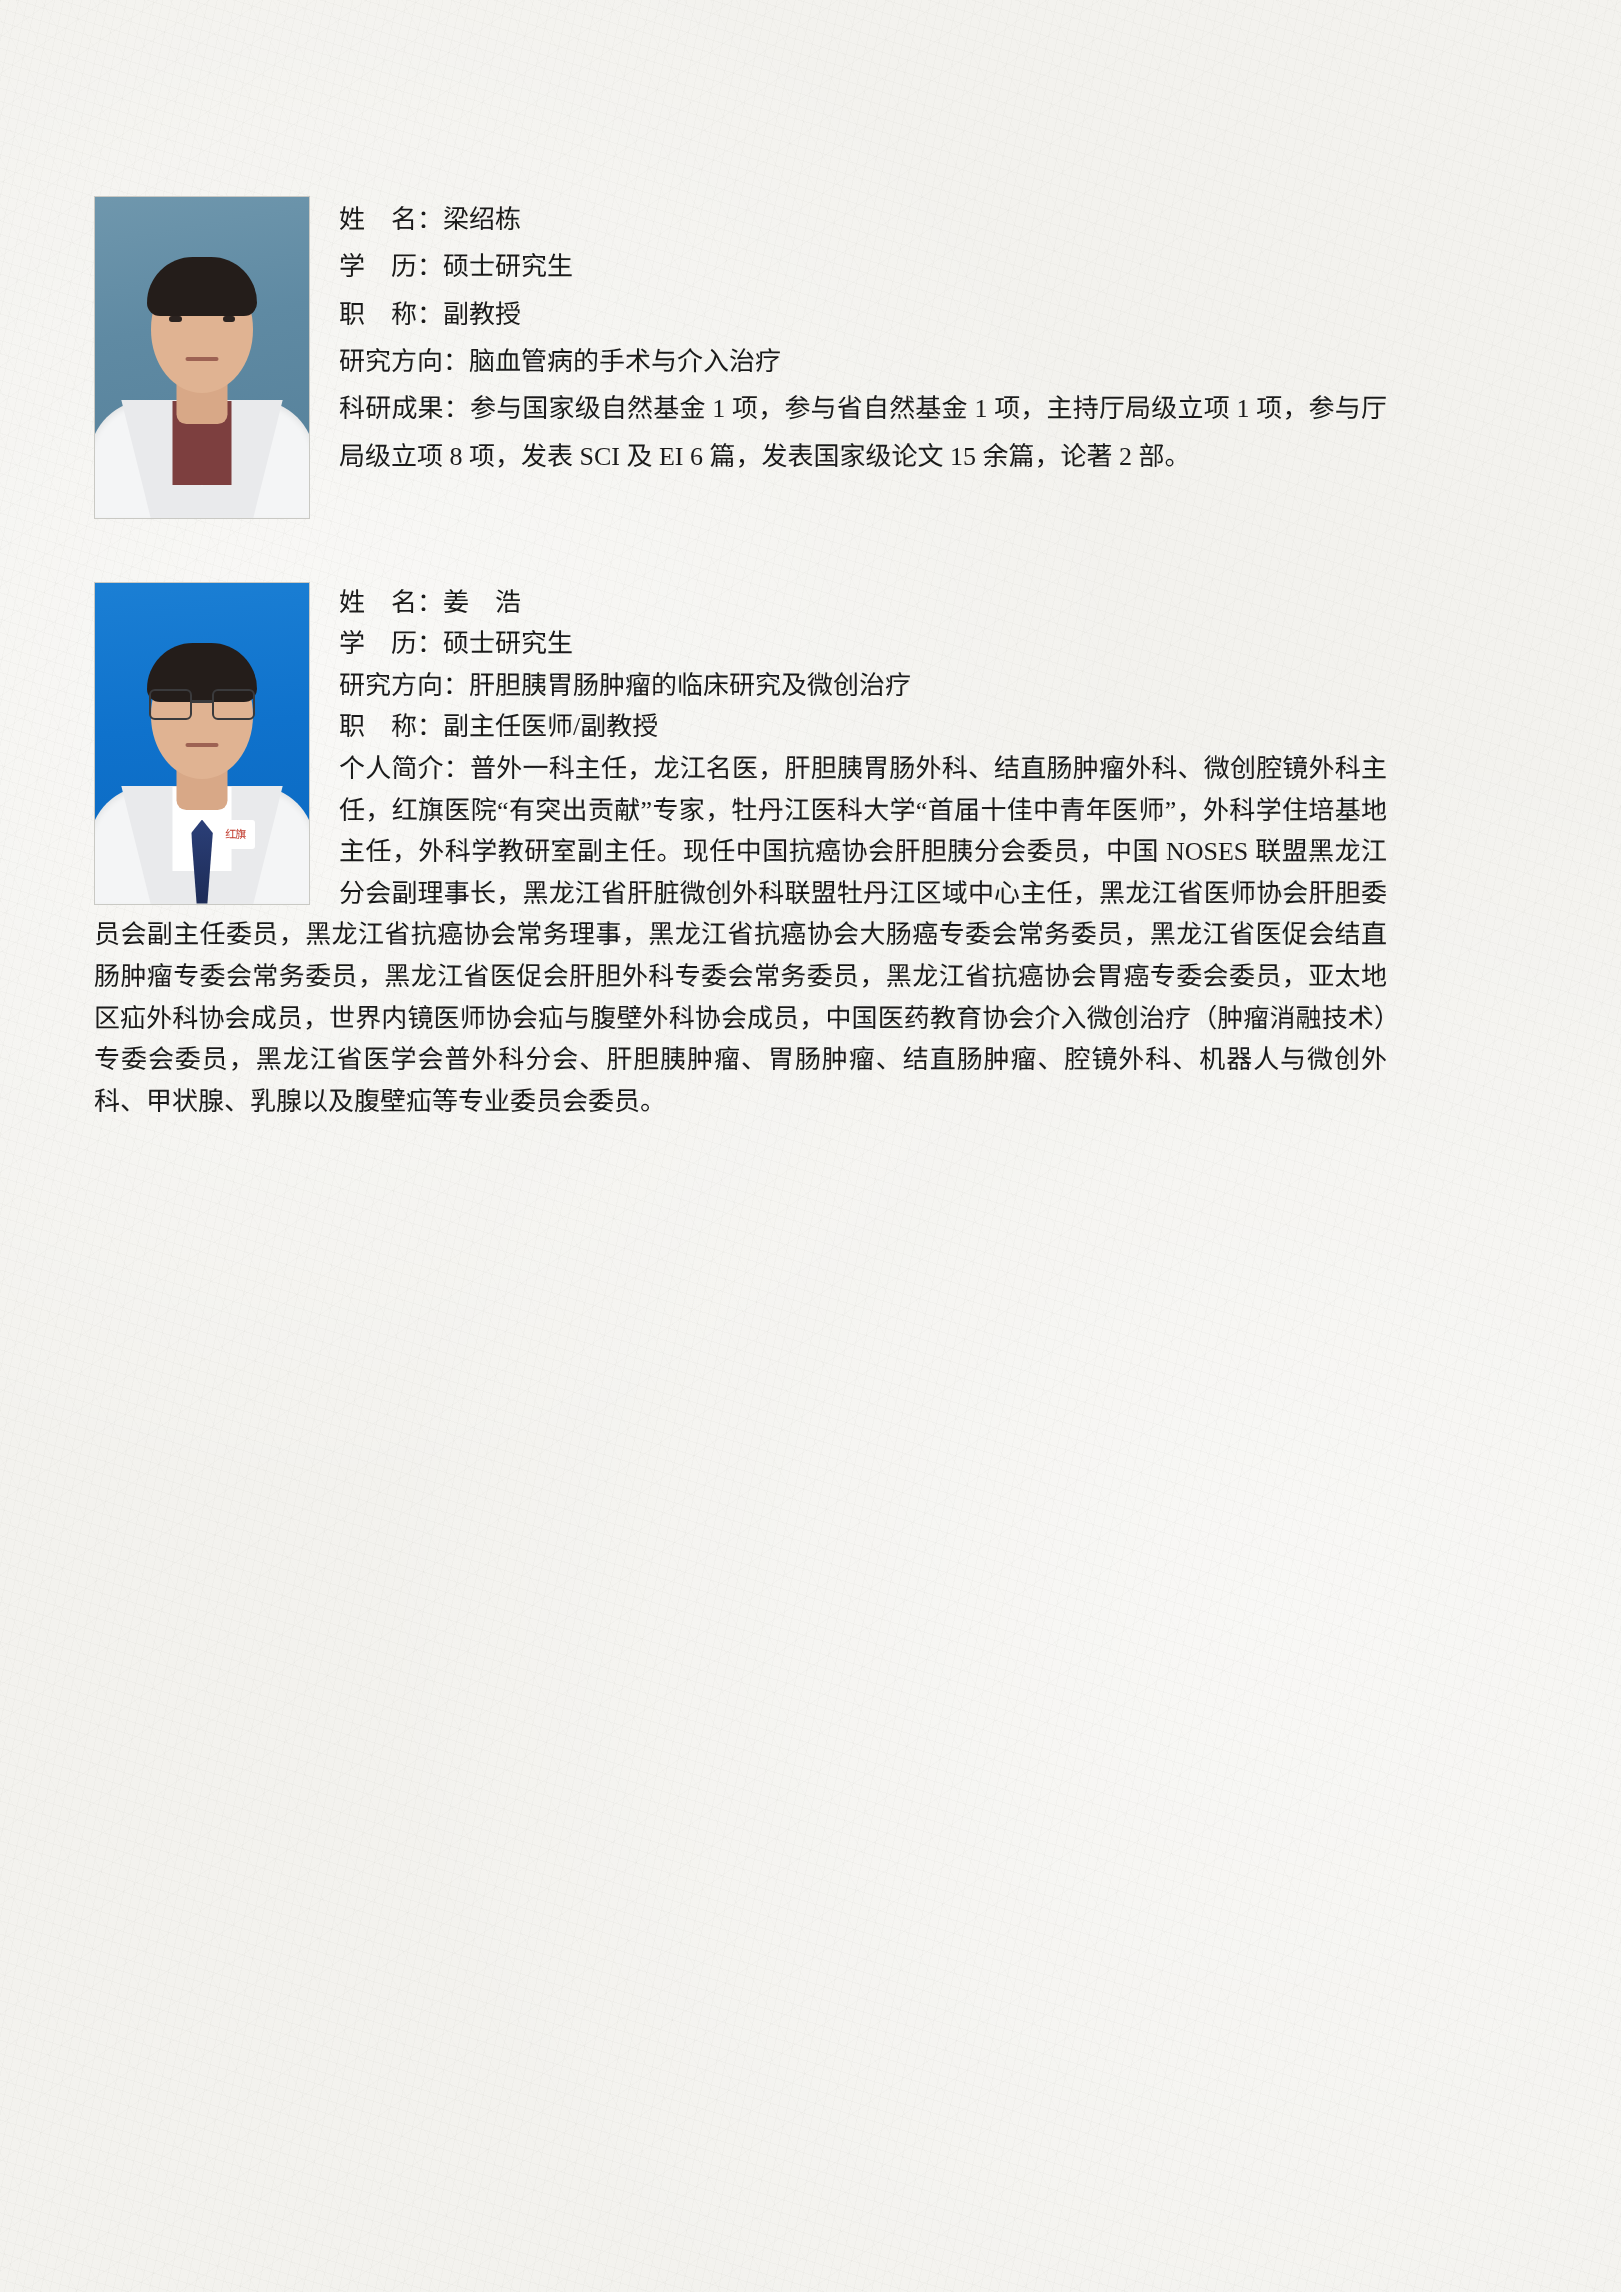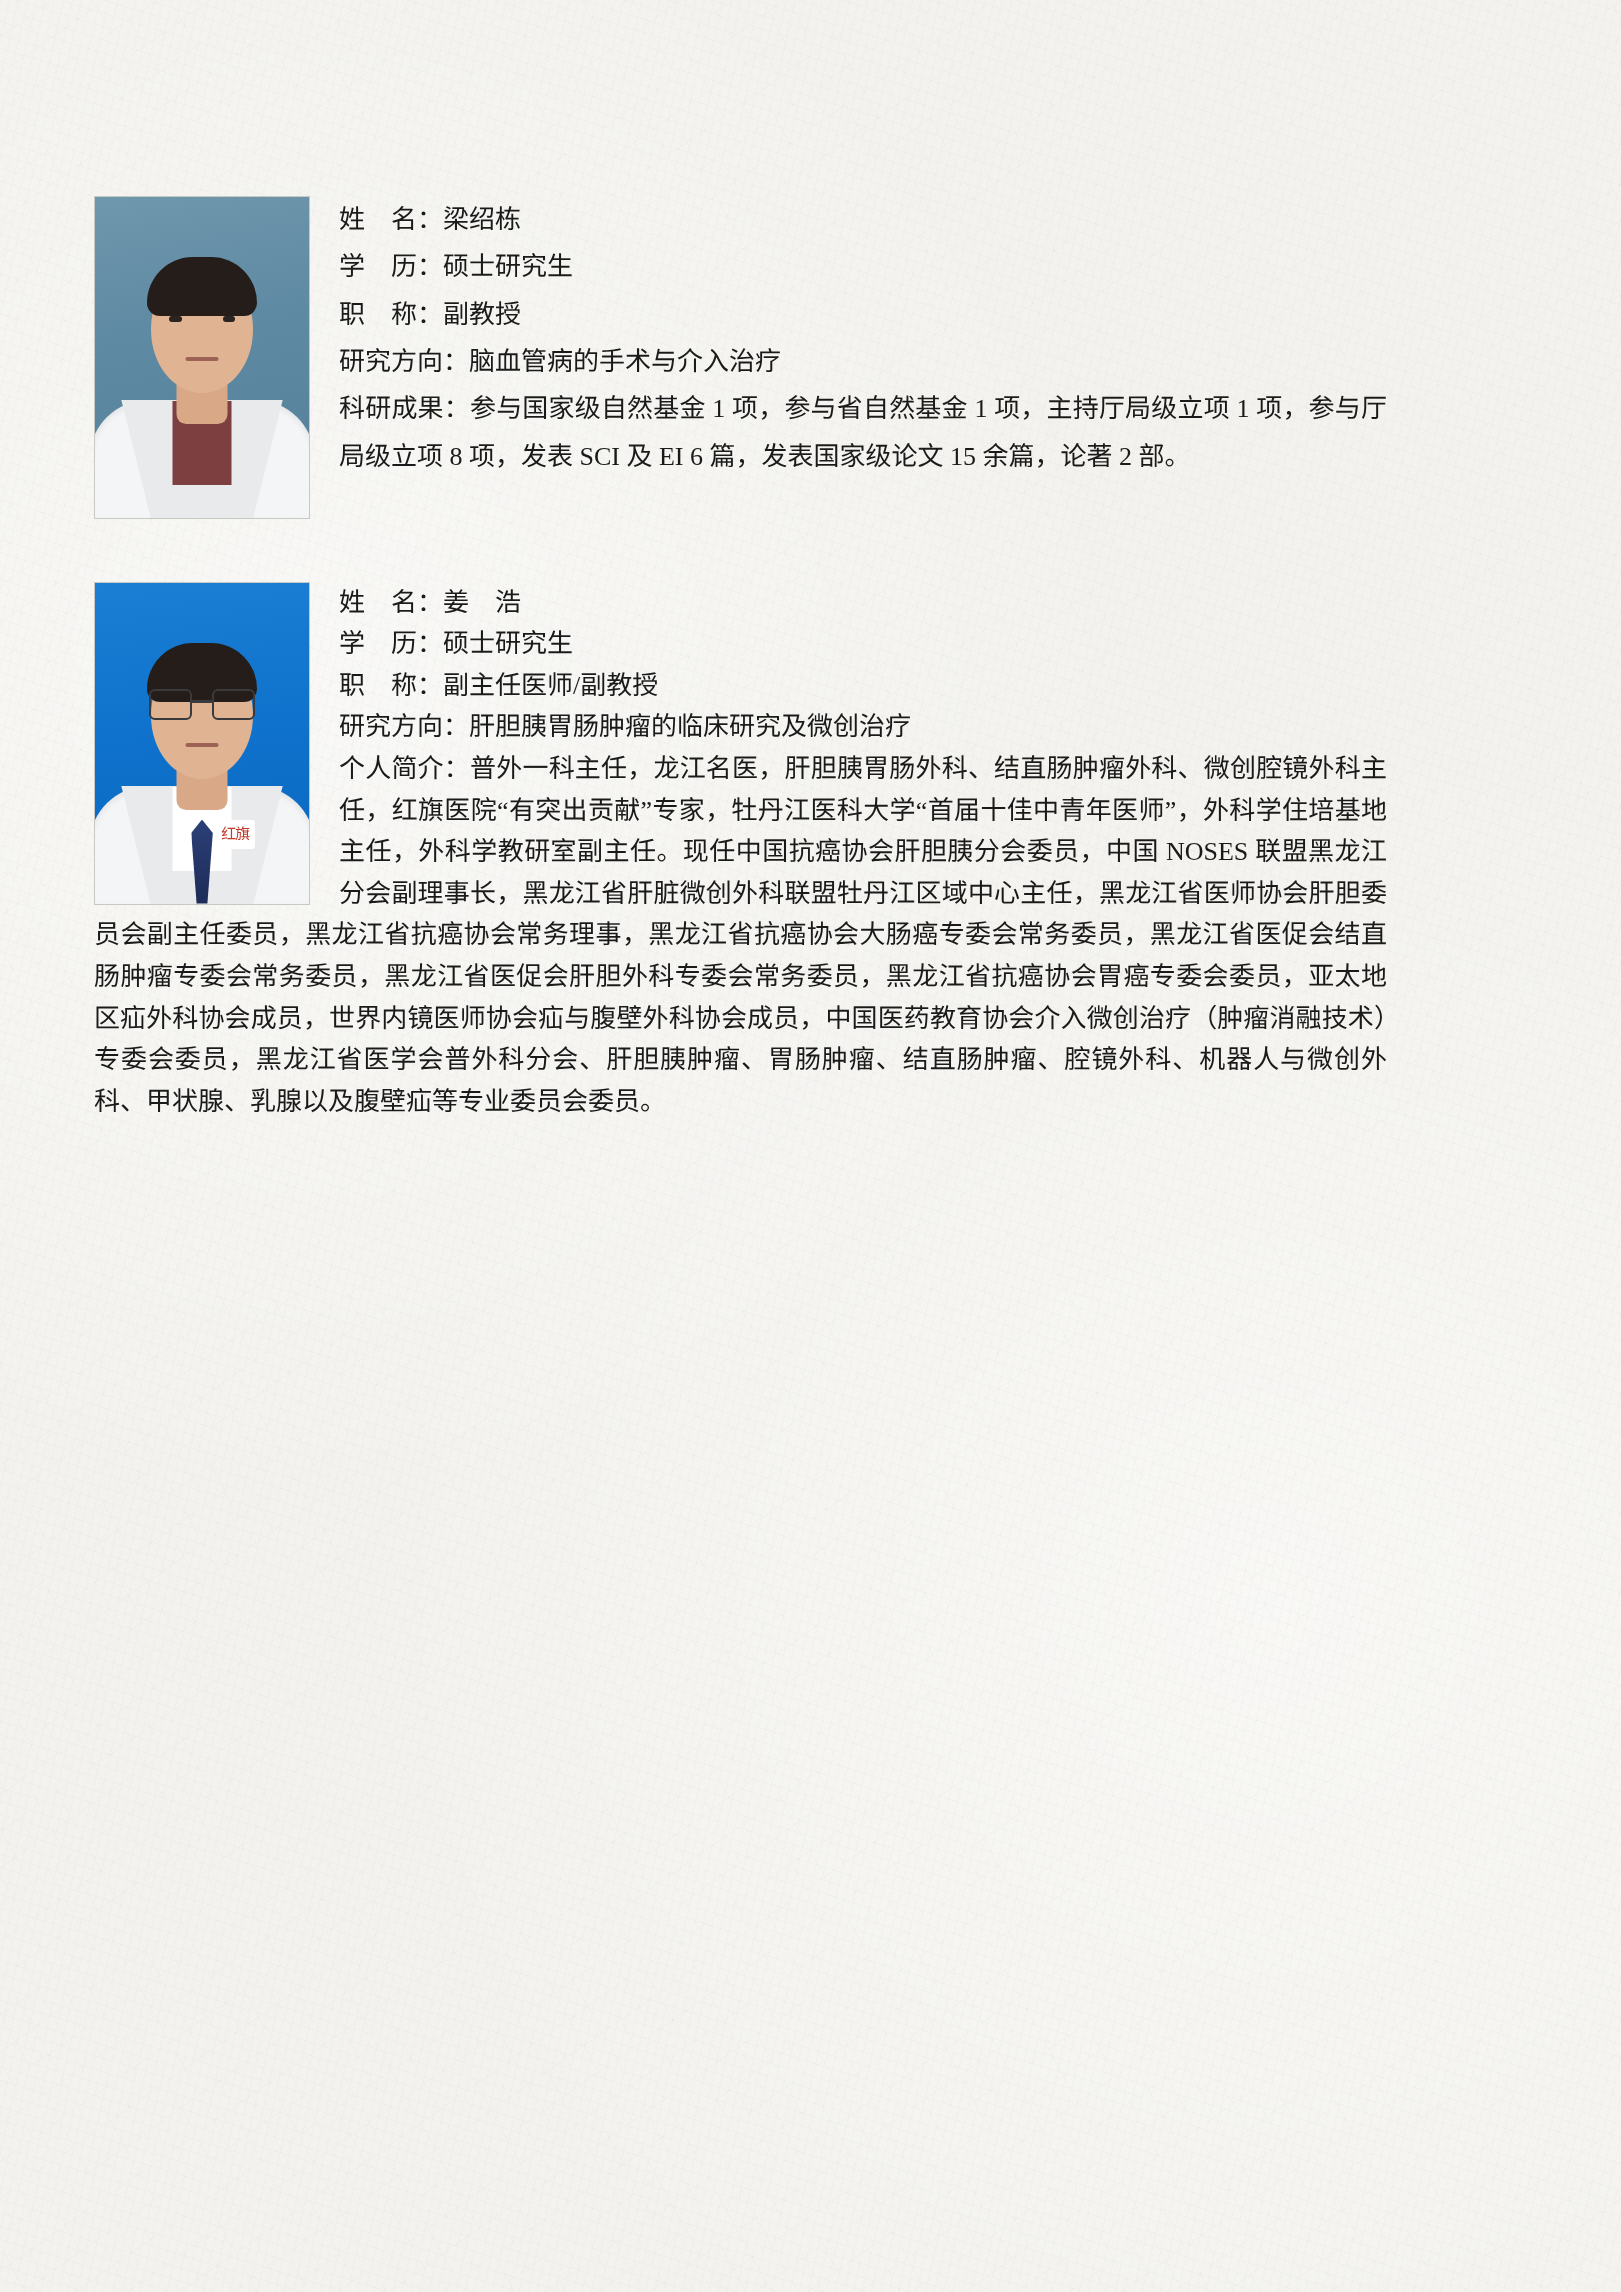--- a/index.html
+++ b/index.html
@@ -154,21 +154,21 @@
     border-radius: 2.9px;
   }
   .fig .badge {
     position: absolute;
     bottom: 55px;
     left: 50%; margin-left: 13.7px;
     width: 39px; height: 29px;
     background: #ffffff;
     border-radius: 2.9px;
     color: #c0392b;
-    font-size: 15px;
+    font-size: 11px;
     line-height: 29px;
     text-align: center;
     letter-spacing: -1px;
   }
   .body-text {
     font-size: 26px;
     line-height: 1.72;
     color: #1a1a1a;
     text-align: justify;
     text-justify: inter-ideograph;
@@ -251,24 +251,24 @@
     </div>
 
     <div class="body-text">
       <p class="row">
         <span class="label">姓　名：</span><span>姜　浩</span>
       </p>
       <p class="row">
         <span class="label">学　历：</span><span>硕士研究生</span>
       </p>
       <p class="row">
+        <span class="label">研究方向：</span><span>肝胆胰胃肠肿瘤的临床研究及微创治疗</span>
+      </p>
+      <p class="row">
         <span class="label">职　称：</span><span>副主任医师/副教授</span>
-      </p>
-      <p class="row">
-        <span class="label">研究方向：</span><span>肝胆胰胃肠肿瘤的临床研究及微创治疗</span>
       </p>
       <p class="row">
         <span class="label">个人简介：</span><span>普外一科主任，龙江名医，肝胆胰胃肠外科、结直肠肿瘤外科、微创腔镜外科主任，红旗医院“有突出贡献”专家，牡丹江医科大学“首届十佳中青年医师”，外科学住培基地主任，外科学教研室副主任。现任中国抗癌协会肝胆胰分会委员，中国 NOSES 联盟黑龙江分会副理事长，黑龙江省肝脏微创外科联盟牡丹江区域中心主任，黑龙江省医师协会肝胆委员会副主任委员，黑龙江省抗癌协会常务理事，黑龙江省抗癌协会大肠癌专委会常务委员，黑龙江省医促会结直肠肿瘤专委会常务委员，黑龙江省医促会肝胆外科专委会常务委员，黑龙江省抗癌协会胃癌专委会委员，亚太地区疝外科协会成员，世界内镜医师协会疝与腹壁外科协会成员，中国医药教育协会介入微创治疗（肿瘤消融技术）专委会委员，黑龙江省医学会普外科分会、肝胆胰肿瘤、胃肠肿瘤、结直肠肿瘤、腔镜外科、机器人与微创外科、甲状腺、乳腺以及腹壁疝等专业委员会委员。</span>
       </p>
     </div>
     <div class="clear"></div>
   </div>
 
 </div>
 

